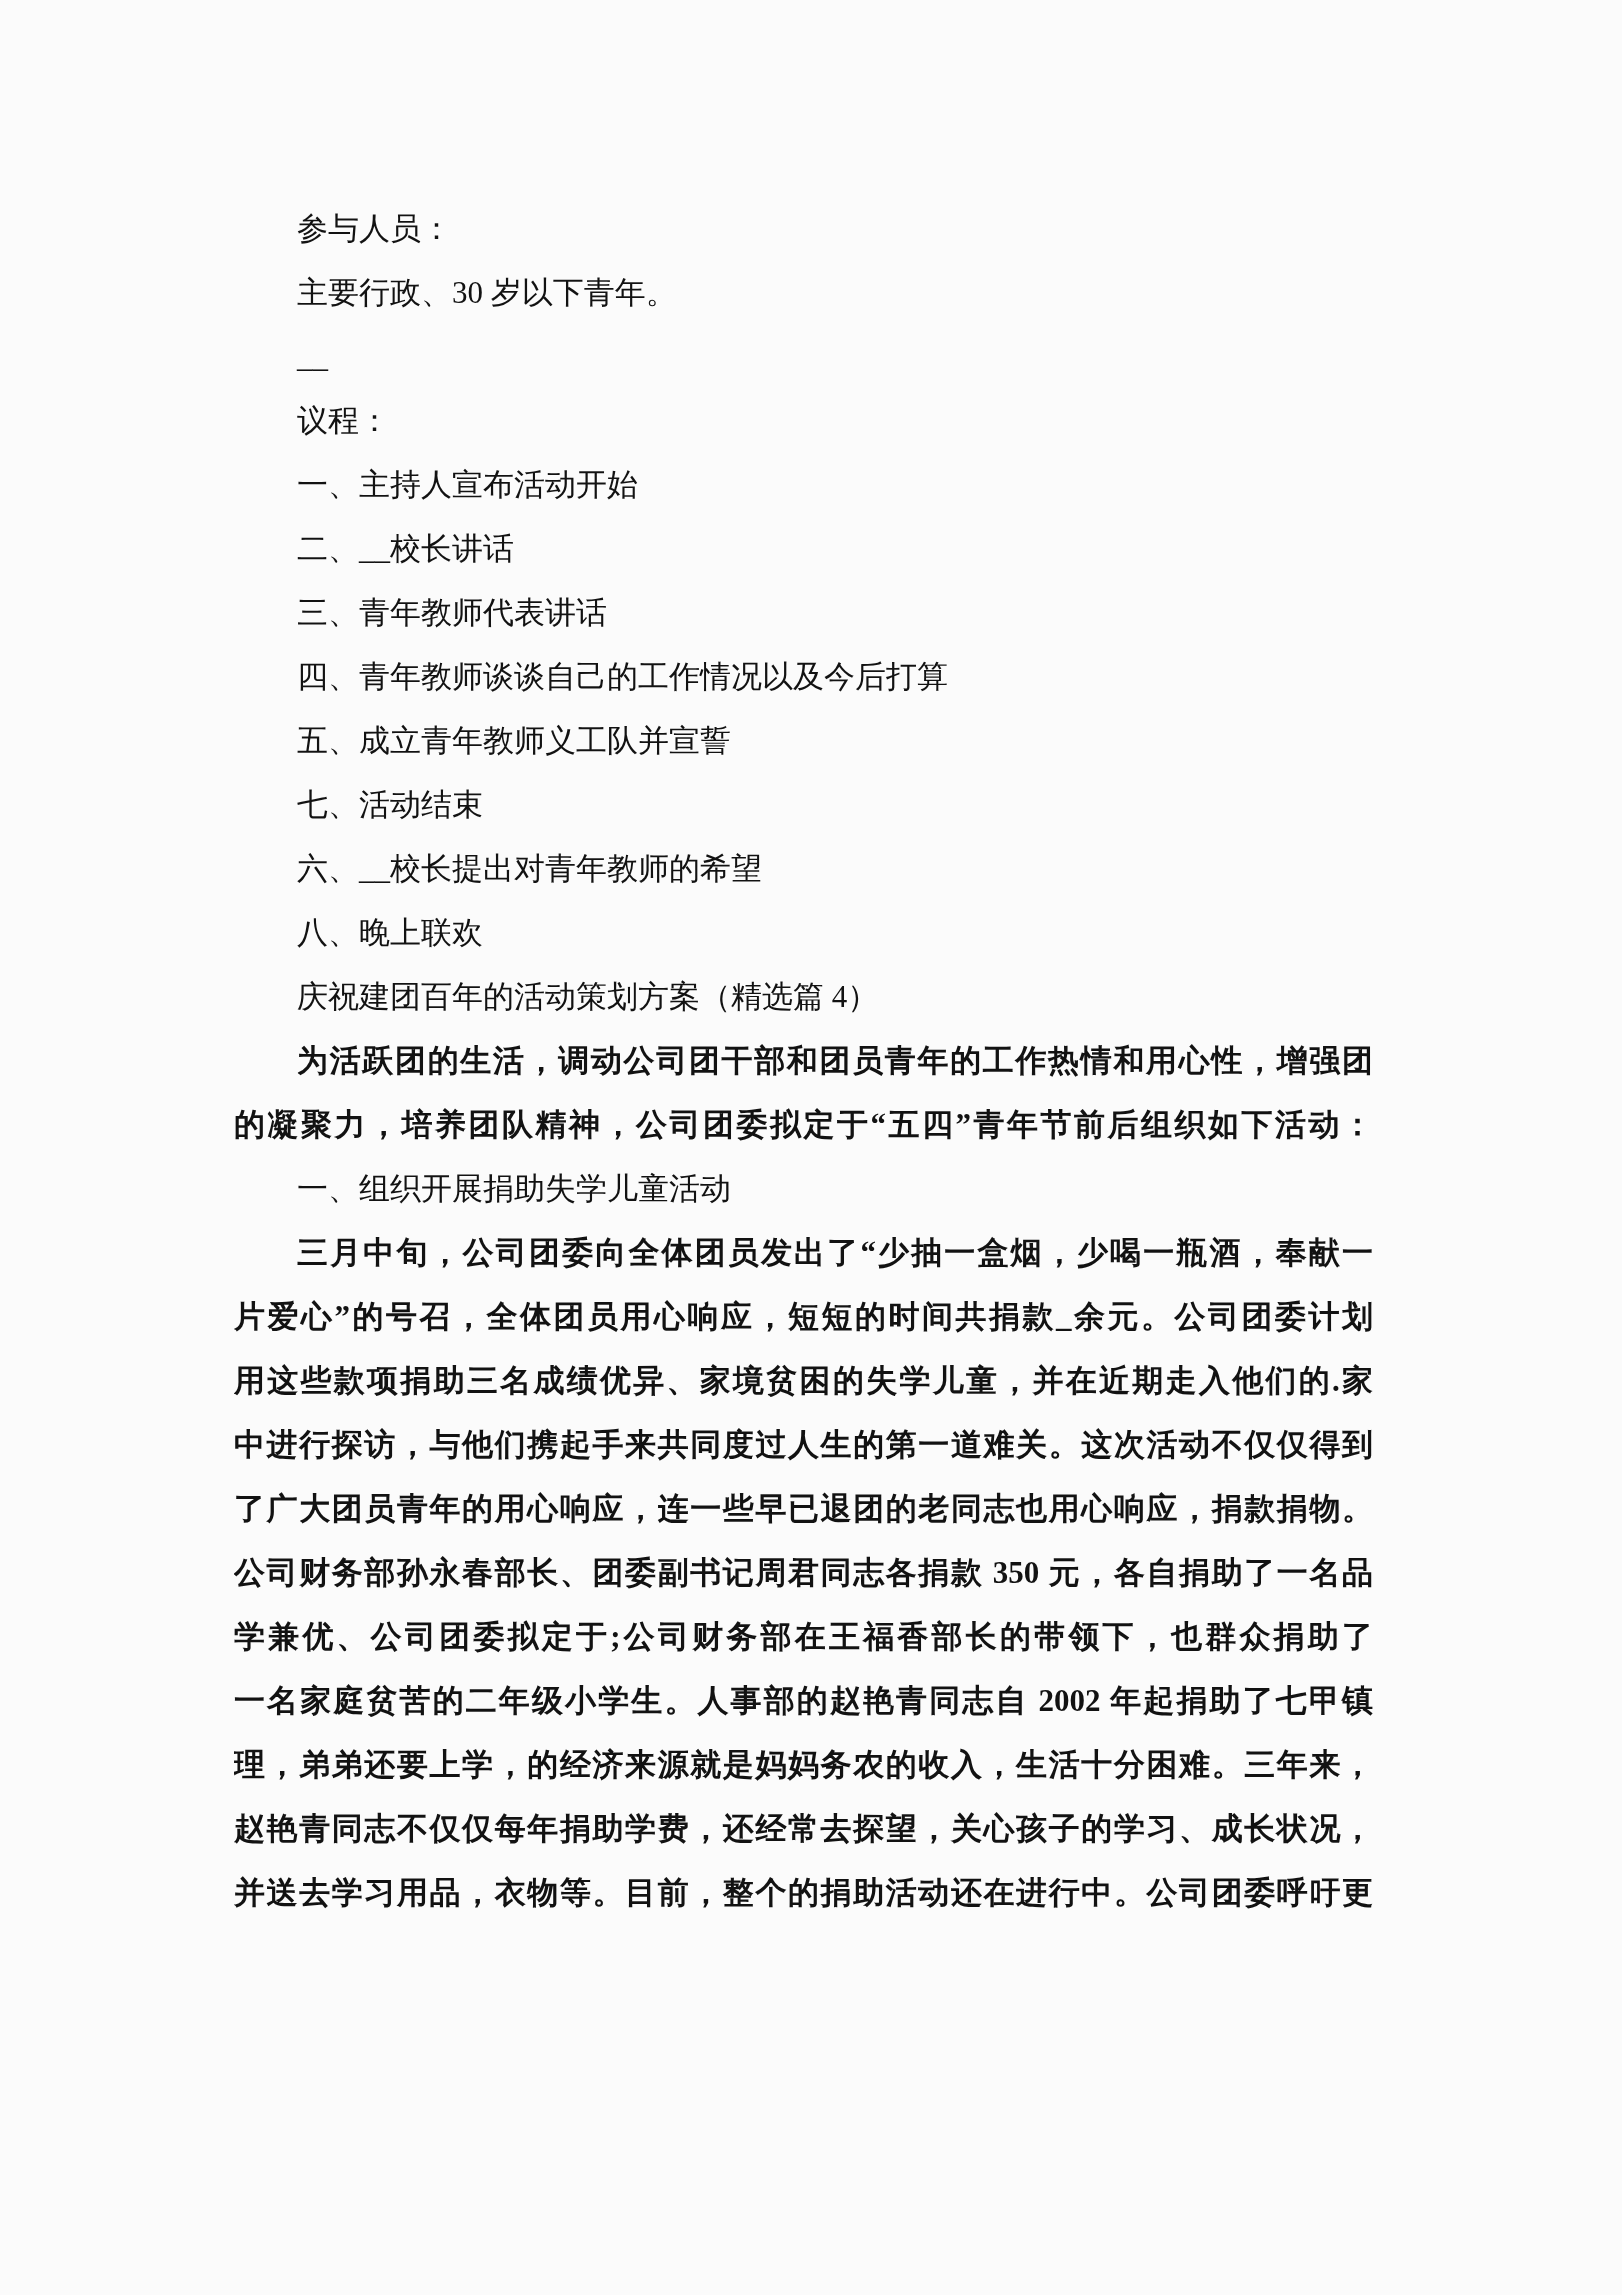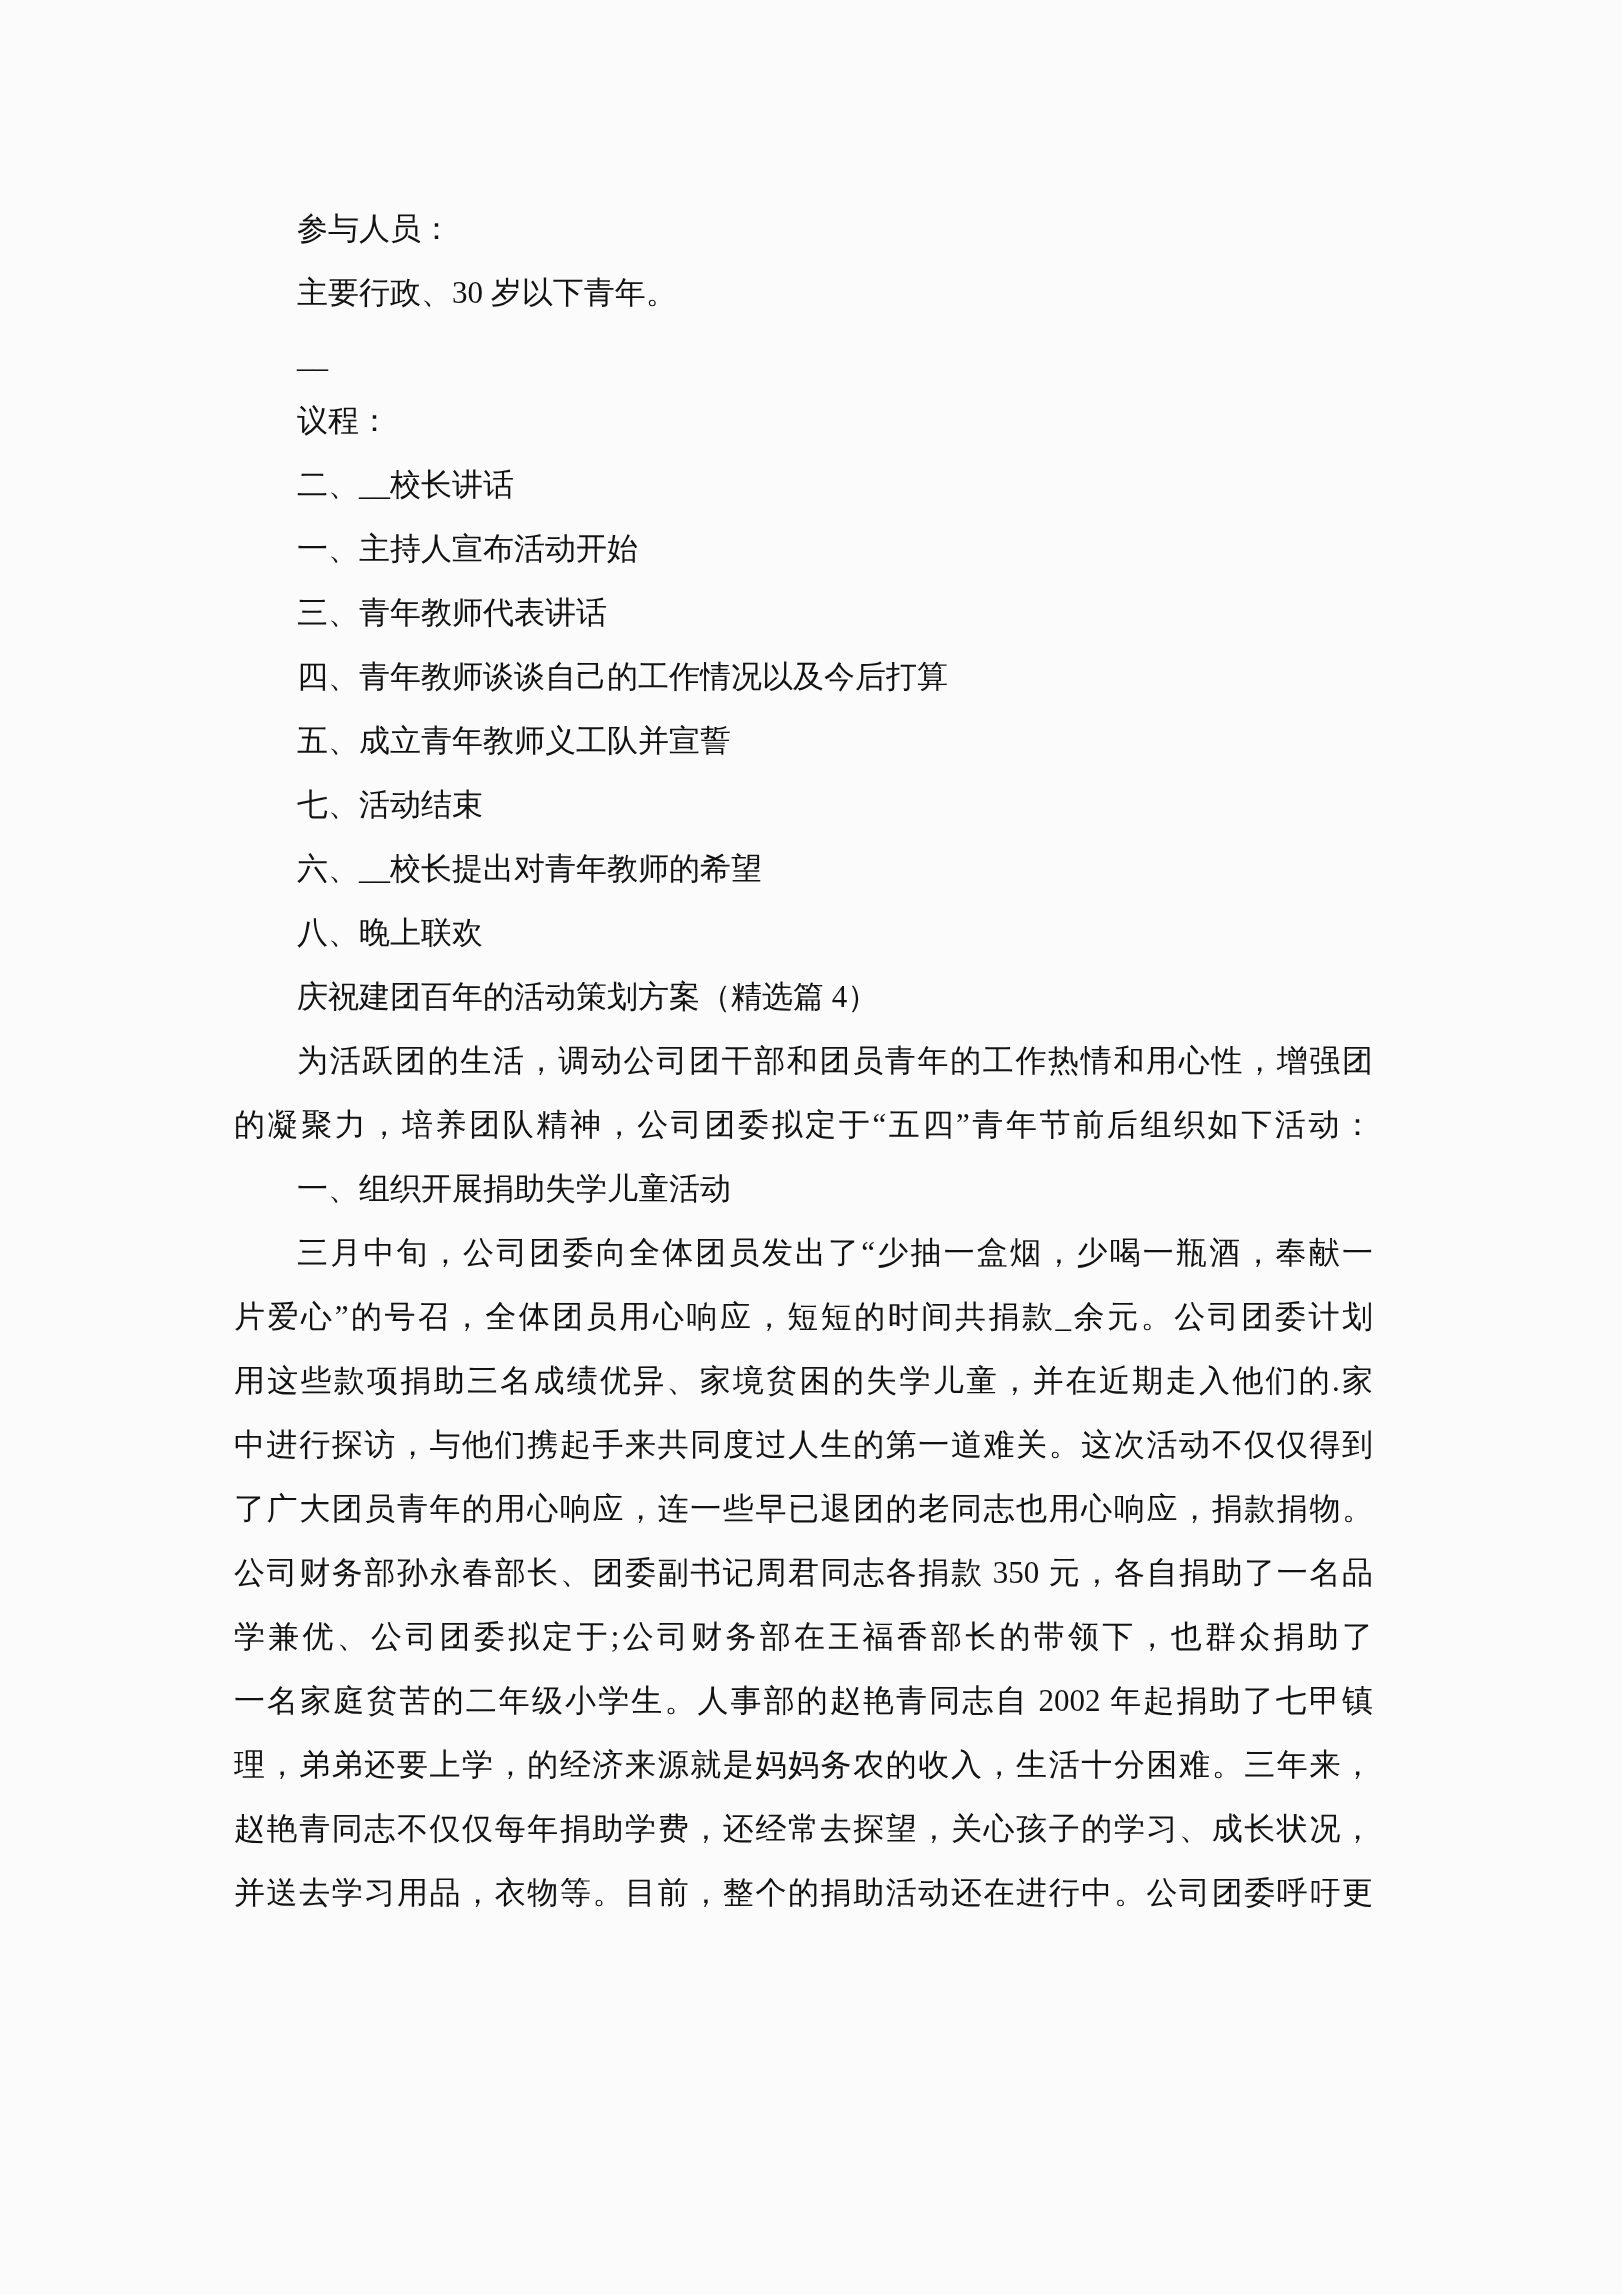--- a/index.html
+++ b/index.html
@@ -35,33 +35,34 @@
     font-family: "Liberation Serif", "DejaVu Serif", serif;
     text-align: left;
   }
   .line.indent {
     text-indent: 63px;
   }
   .line.justify {
     text-align: justify;
     text-align-last: justify;
     text-justify: inter-character;
+    font-weight: bold;
   }
 </style>
 </head>
 <body>
 
 <div class="page">
   <div class="doc-body">
       <p class="line indent">参与人员：</p>
       <p class="line indent">主要行政、30 岁以下青年。</p>
       <p class="line indent">__</p>
       <p class="line indent">议程：</p>
+      <p class="line indent">一、主持人宣布活动开始</p>
       <p class="line indent">二、__校长讲话</p>
-      <p class="line indent">一、主持人宣布活动开始</p>
       <p class="line indent">三、青年教师代表讲话</p>
       <p class="line indent">四、青年教师谈谈自己的工作情况以及今后打算</p>
       <p class="line indent">五、成立青年教师义工队并宣誓</p>
       <p class="line indent">七、活动结束</p>
       <p class="line indent">六、__校长提出对青年教师的希望</p>
       <p class="line indent">八、晚上联欢</p>
       <p class="line indent">庆祝建团百年的活动策划方案（精选篇 4）</p>
       <p class="line indent justify">为活跃团的生活，调动公司团干部和团员青年的工作热情和用心性，增强团</p>
       <p class="line justify">的凝聚力，培养团队精神，公司团委拟定于“五四”青年节前后组织如下活动：</p>
       <p class="line indent">一、组织开展捐助失学儿童活动</p>

